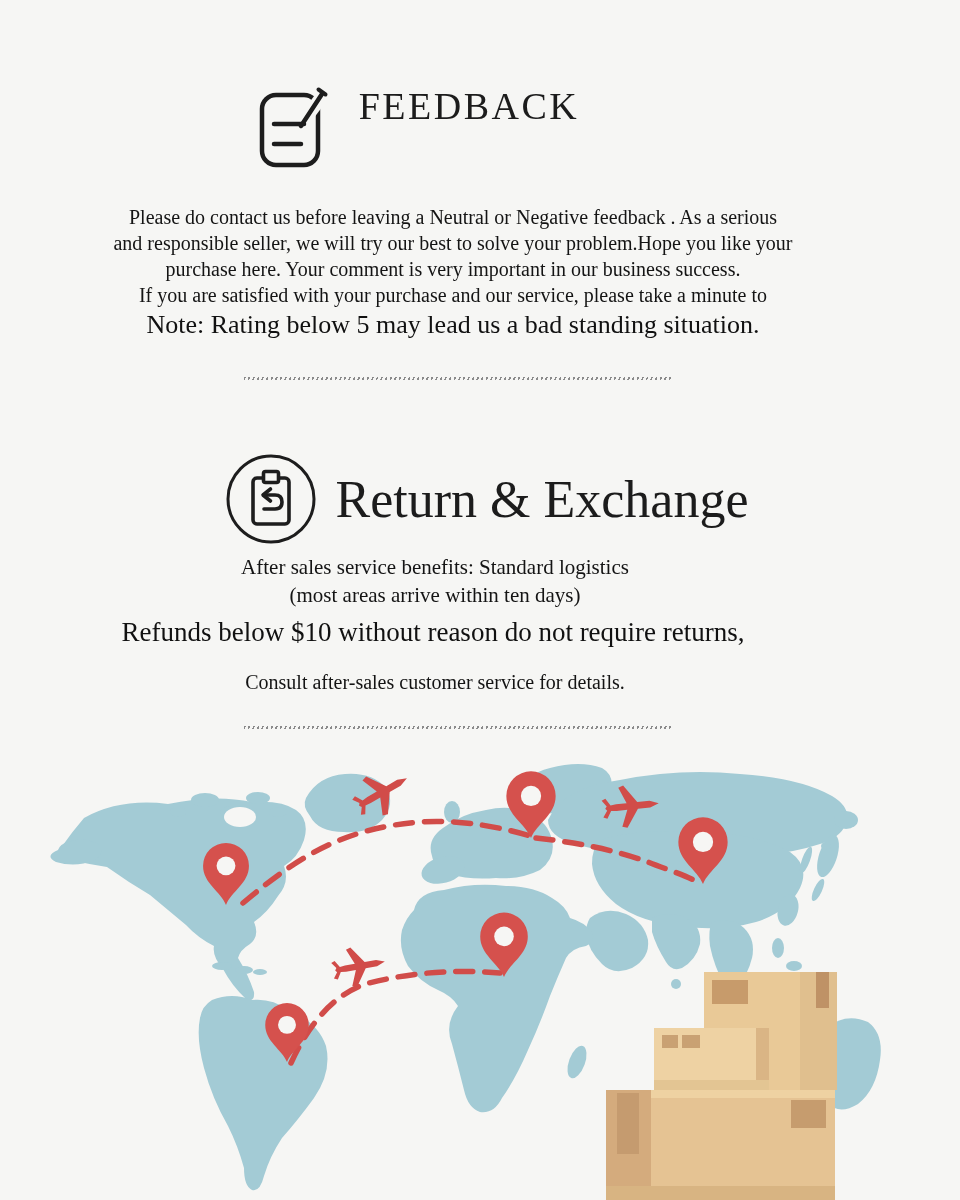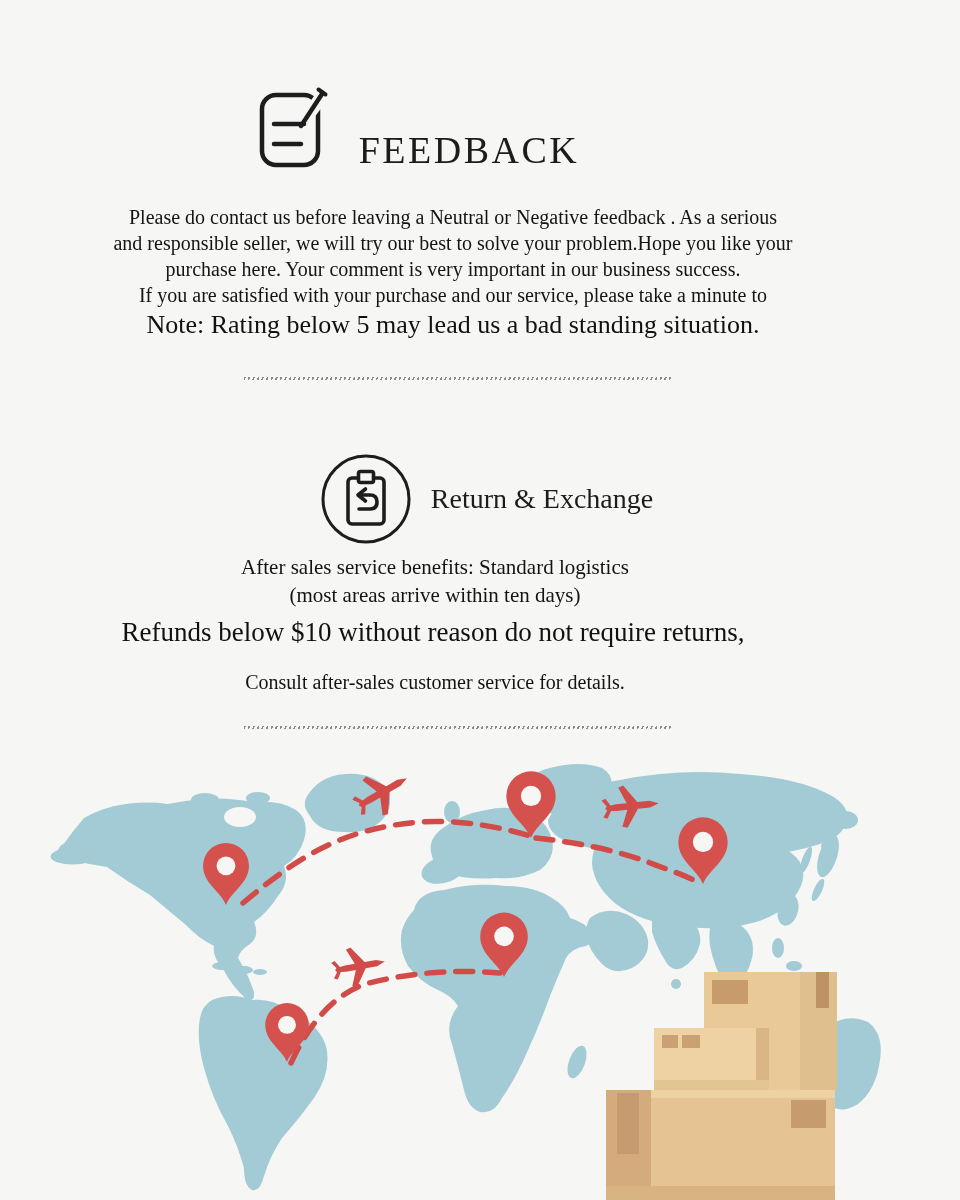--- a/index.html
+++ b/index.html
@@ -3,32 +3,32 @@
 <meta charset="utf-8">
 <style>
   html,body{margin:0;padding:0;}
   body{
     width:960px;height:1200px;position:relative;overflow:hidden;
     background:#f6f6f4;color:#1a1a1a;
     font-family:"Liberation Serif", serif;
   }
   .abs{position:absolute;}
   
-  .fb-header{top:84px;left:0;width:836px;display:flex;justify-content:center;align-items:flex-end;gap:28px;}
+  .fb-header{top:84px;left:0;width:836px;display:flex;justify-content:center;align-items:flex-start;gap:28px;}
   .fb-title{font-size:38px;letter-spacing:2.5px;color:#1c1c1c;}
   .fb-para{top:204px;left:-27px;width:960px;text-align:center;font-size:20px;line-height:26px;color:#141414;}
   .fb-note{top:310px;left:-27px;width:960px;text-align:center;font-size:26px;color:#111;}
   
   .divider{height:3px;width:428px;left:244px;
     background:repeating-linear-gradient(110deg,#8a8a8a 0 1.6px,transparent 1.6px 4.3px);}
   .divider1{top:377px;}
   .divider2{top:726px;}
   
   .ret-header{top:452px;left:6px;width:960px;display:flex;justify-content:center;align-items:center;gap:18px;}
-  .ret-title{font-size:28px;color:#1c1c1c;}
+  .ret-title{font-size:52px;color:#1c1c1c;}
   .ret-lines{top:553px;left:-45px;width:960px;text-align:center;font-size:21px;line-height:28px;color:#141414;}
   .ret-highlight{top:617px;left:-47px;width:960px;text-align:center;font-size:27px;color:#111;}
   .ret-consult{top:671px;left:-45px;width:960px;text-align:center;font-size:20px;color:#141414;}
   
   .map-wrap{top:760px;left:0;width:960px;height:440px;}
   svg{display:block;}
 </style>
 </head>
 <body>
 

